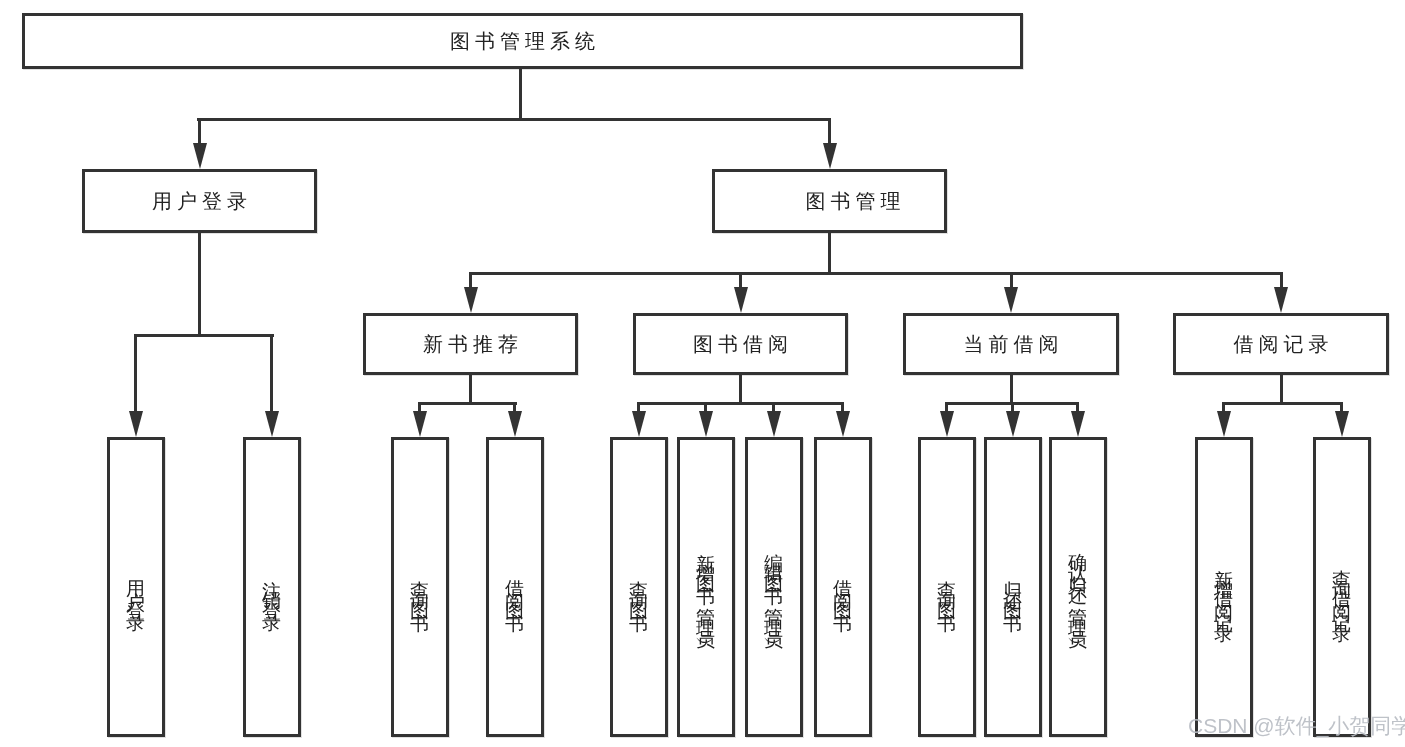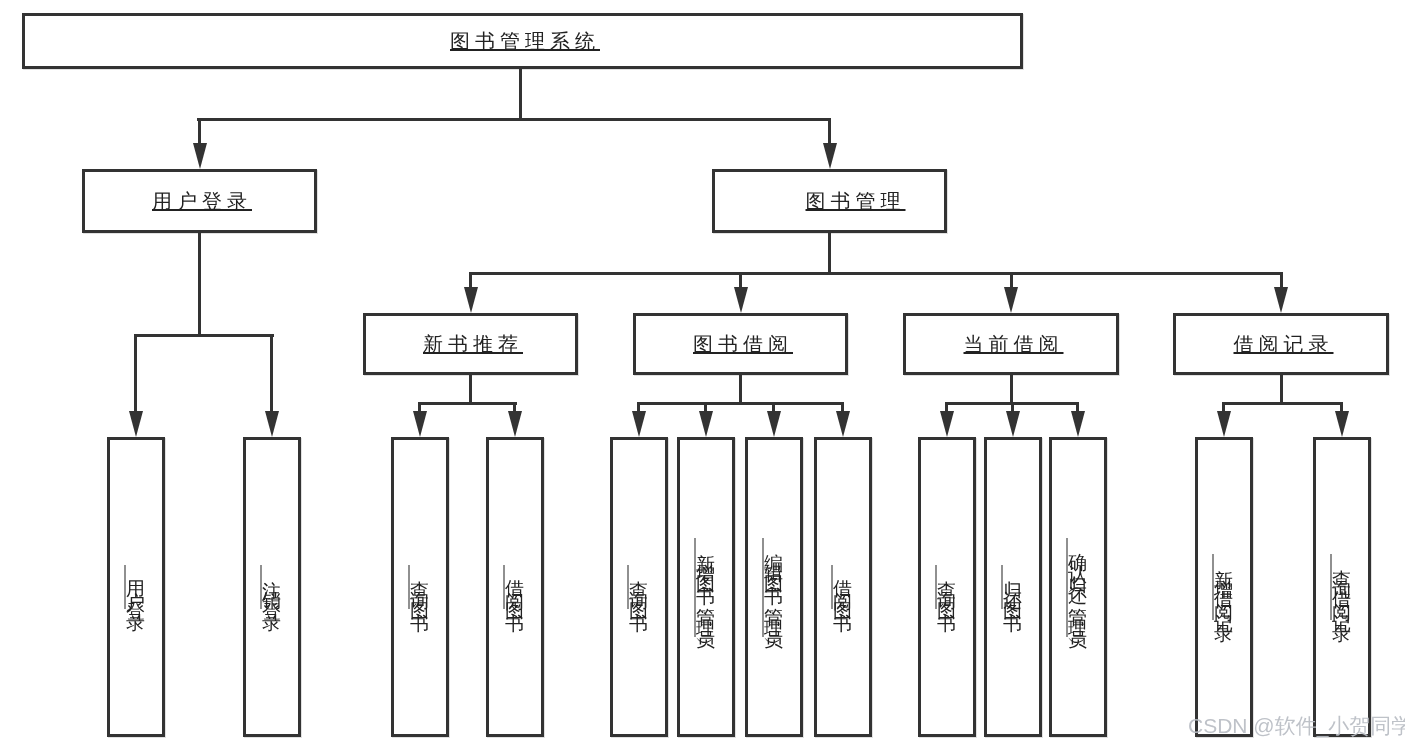--- a/index.html
+++ b/index.html
@@ -19,21 +19,20 @@
   .node{
     position:absolute;
     box-sizing:border-box;
     border:3px solid var(--line);
     background:#fff;
     display:flex;
     align-items:center;
     justify-content:center;
     color:var(--text);
     box-shadow:1px 1px 0 rgba(51,51,51,0.15);
-    text-decoration:underline;
   }
   .h-label{
     font-size:20px;
     letter-spacing:5px;
     text-indent:5px;
     white-space:nowrap;
   }
   .leaf .v-label{
     writing-mode:vertical-rl;
     text-orientation:mixed;

